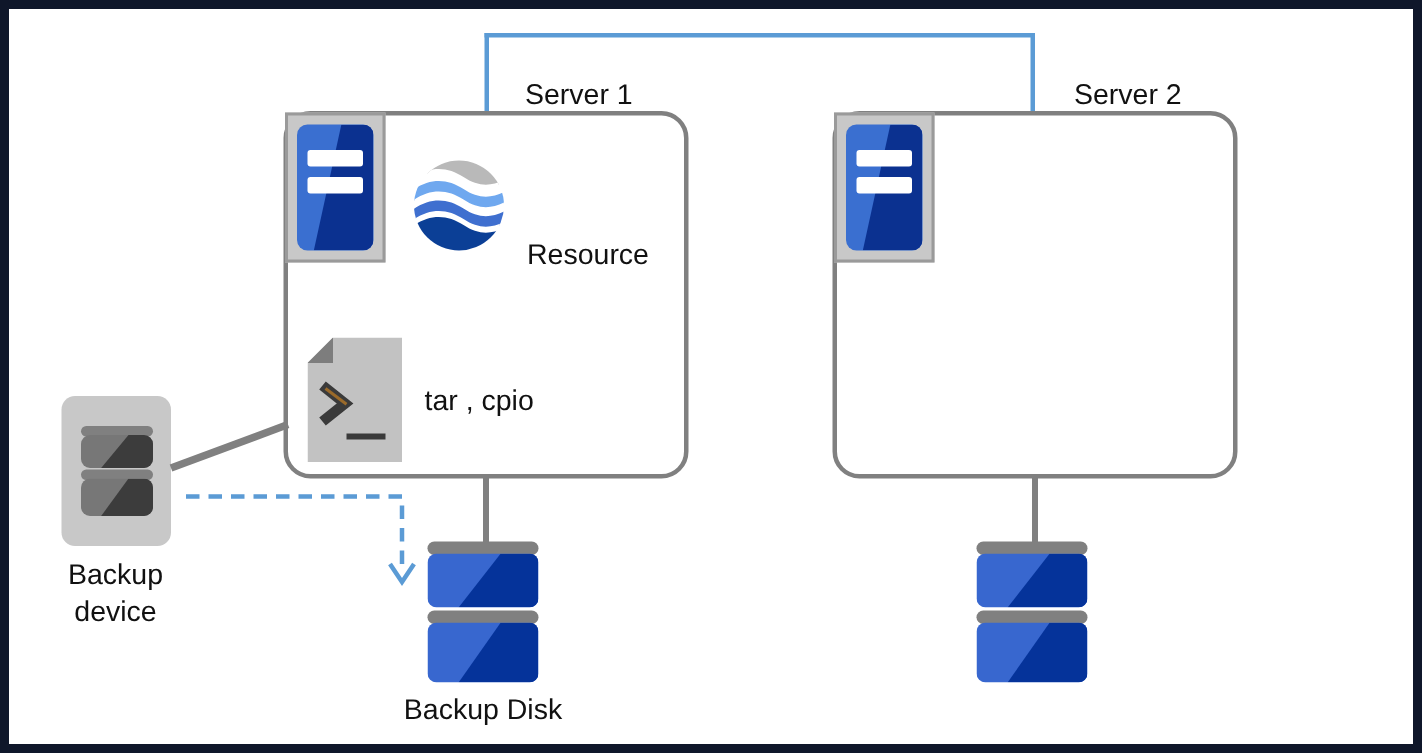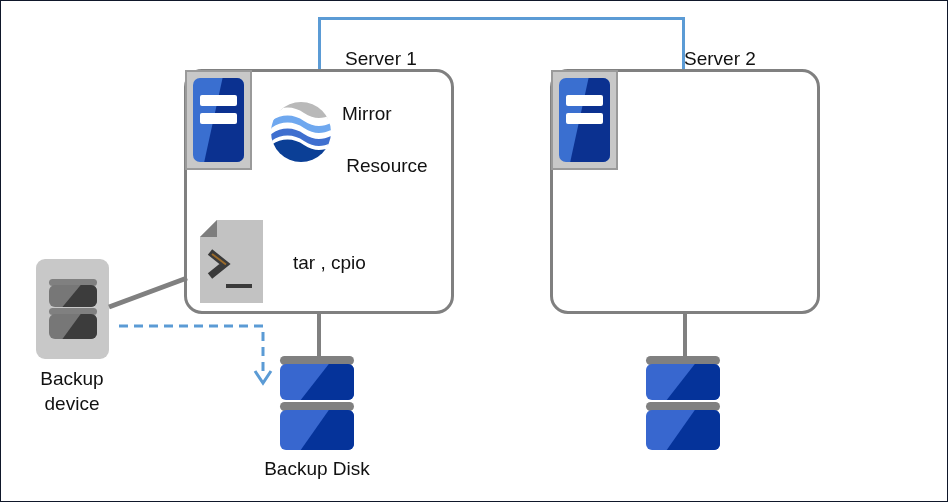--- a/index.html
+++ b/index.html
@@ -8,21 +8,21 @@
     background: #ffffff;
   }
   body {
     font-family: "Liberation Sans", sans-serif;
   }
   #canvas {
     position: relative;
     width: 948px;
     height: 502px;
     background: #ffffff;
-    border: 1px solid #0f172a;
+    border: 6px solid #0f172a;
     box-sizing: border-box;
     overflow: hidden;
   }
   .abs { position: absolute; }
 
   
   .label {
     color: #111111;
     font-size: 19px;
     line-height: 25px;
@@ -122,21 +122,21 @@
 </style>
 </head>
 <body>
 
 <div id="canvas">
 
   <div class="abs interconnect" style="left:317px; top:16px; width:367px; height:60px;"></div>
 
   <div class="abs label" style="left:344px; top:45px; width:140px;">Server 1</div>
 
-  <div class="abs label" style="left:683px; top:45px; width:140px;">Server 2</div>
+  <div class="abs label" style="left:710px; top:45px; width:140px;">Server 2</div>
 
   <div class="abs server-box" style="left:183px; top:68px; width:270px; height:245px;"></div>
 
   <div class="abs server-icon-frame" style="left:184px; top:69px; width:67px; height:100px;">
     <div class="server-icon-body">
       <div class="dark"></div>
       <div class="bar bar1"></div>
       <div class="bar bar2"></div>
     </div>
   </div>
@@ -154,34 +154,33 @@
         <path d="M-6,28 C8,14 22,14 34,22 C46,30 56,28 68,20 L68,10 C56,18 46,20 34,12 C22,4 8,4 -6,18 Z" fill="#ffffff"></path>
         <path d="M-6,34 C8,20 22,20 34,28 C46,36 56,34 68,26 L68,18 C56,26 46,28 34,20 C22,12 8,12 -6,26 Z" fill="#6fa8ef"></path>
         <path d="M-6,40 C8,26 22,26 34,34 C46,42 56,40 68,32 L68,25 C56,33 46,35 34,27 C22,19 8,19 -6,33 Z" fill="#ffffff"></path>
         <path d="M-6,47 C8,33 22,33 34,41 C46,49 56,47 68,39 L68,31 C56,39 46,41 34,33 C22,25 8,25 -6,39 Z" fill="#3f6fcf"></path>
         <path d="M-6,53 C8,39 22,39 34,47 C46,55 56,53 68,45 L68,38 C56,46 46,48 34,40 C22,32 8,32 -6,46 Z" fill="#ffffff"></path>
         <path d="M-6,72 L-6,50 C8,36 22,36 34,44 C46,52 56,50 68,42 L68,72 Z" fill="#0b3f96"></path>
       </g>
     </svg>
   </div>
 
-  <div class="abs label" style="left:341px; top:100px; width:120px;">Mirror</div>
   <div class="abs label" style="left:326px; top:152px; width:120px;text-align:center;">Resource</div>
 
   <div class="abs" style="left:199px; top:219px; width:63px; height:83px;">
     <svg class="script-icon" width="63" height="83" viewBox="0 0 63 83" aria-hidden="true">
       <path d="M17,0 L63,0 L63,83 L0,83 L0,17 Z" fill="#c2c2c2"></path>
       <path d="M17,0 L17,17 L0,17 Z" fill="#7d7d7d"></path>
       <path d="M10,32 L25,44 L10,56" fill="none" stroke="#3a3a3a" stroke-width="7" stroke-linecap="butt" stroke-linejoin="miter"></path>
       <path d="M12,34 L26,44.5" fill="none" stroke="#9a6a2a" stroke-width="2"></path>
       <rect x="26" y="64" width="26" height="4" fill="#3a3a3a"></rect>
     </svg>
   </div>
 
-  <div class="abs label" style="left:292px; top:249px; width:160px;">tar , cpio</div>
+  <div class="abs label" style="left:277px; top:249px; width:160px;">tar , cpio</div>
 
   <div class="abs server-box" style="left:549px; top:68px; width:270px; height:245px;"></div>
 
   <div class="abs server-icon-frame" style="left:550px; top:69px; width:67px; height:100px;">
     <div class="server-icon-body">
       <div class="dark"></div>
       <div class="bar bar1"></div>
       <div class="bar bar2"></div>
     </div>
   </div>

